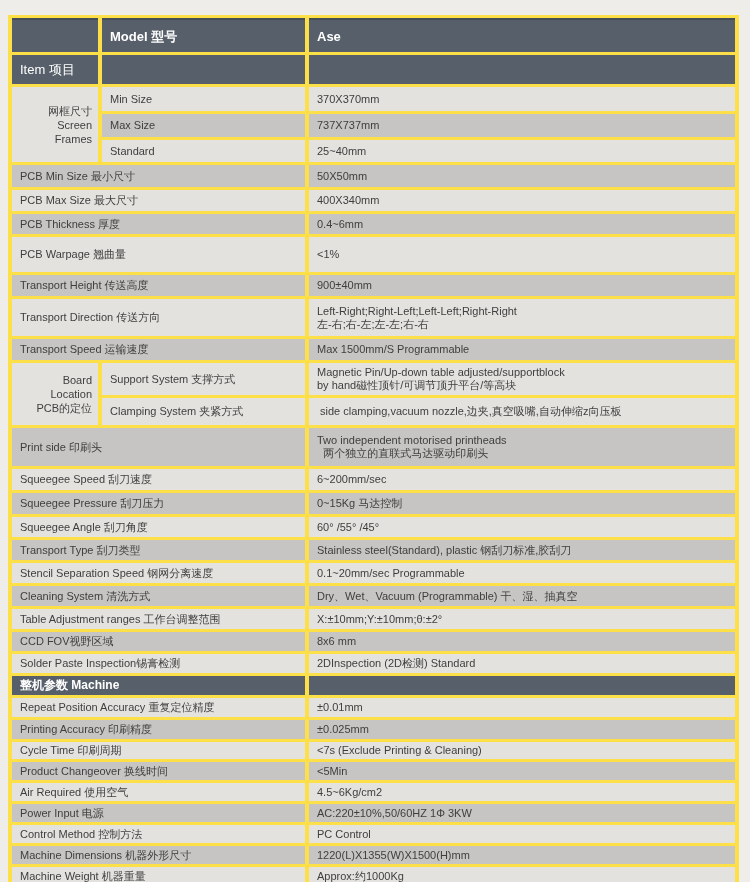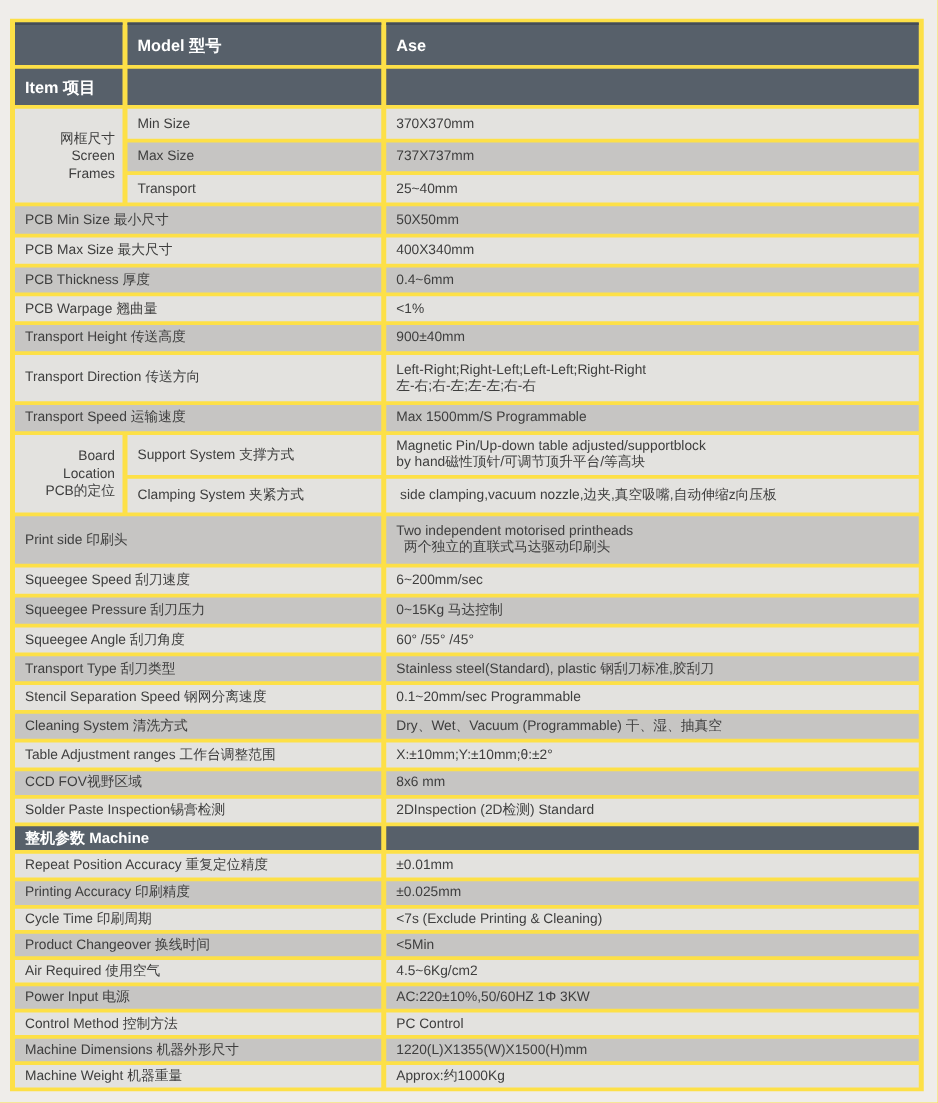--- a/index.html
+++ b/index.html
@@ -19,21 +19,21 @@
     padding:1px 6px 1px 8px;
     vertical-align:middle;
     box-sizing:border-box;
     overflow:hidden;
     line-height:13px;
   }
   .L{background:#e3e2df;}
   .M{background:#c6c5c3;}
   .D{background:#57606a;color:#ffffff;}
   .hdr td{font-size:13px;font-weight:bold;border-top:2px solid #454d56;}
-  .item-row td{font-size:13px;font-weight:bold;}
+  .item-row td{font-size:13px;font-weight:normal;}
   .section td{font-size:12px;font-weight:bold;}
   .pre{white-space:pre-wrap;}
   .group{white-space:pre-line;line-height:14px;text-align:right;}
 </style>
 </head>
 <body>
 
 <div class="table-wrap">
 <table>
   <colgroup>
@@ -60,37 +60,37 @@
 Screen
 Frames</td>
     <td class="L">Min Size</td>
     <td class="L">370X370mm</td>
   </tr>
   <tr style="height:23px">
     <td class="M">Max Size</td>
     <td class="M">737X737mm</td>
   </tr>
   <tr style="height:22px">
-    <td class="L">Transport</td>
+    <td class="L">Standard</td>
     <td class="L">25~40mm</td>
   </tr>
 
   <tr style="height:22px">
     <td class="M" colspan="2">PCB Min Size 最小尺寸</td>
     <td class="M">50X50mm</td>
   </tr>
   <tr style="height:21px">
     <td class="L" colspan="2">PCB Max Size 最大尺寸</td>
     <td class="L">400X340mm</td>
   </tr>
   <tr style="height:20px">
     <td class="M" colspan="2">PCB Thickness 厚度</td>
     <td class="M">0.4~6mm</td>
   </tr>
-  <tr style="height:20px">
+  <tr style="height:35px">
     <td class="L" colspan="2">PCB Warpage 翘曲量</td>
     <td class="L">&lt;1%</td>
   </tr>
   <tr style="height:21px">
     <td class="M" colspan="2">Transport Height 传送高度</td>
     <td class="M">900±40mm</td>
   </tr>
   <tr style="height:37px">
     <td class="L" colspan="2">Transport Direction 传送方向</td>
     <td class="L pre">Left-Right;Right-Left;Left-Left;Right-Right

